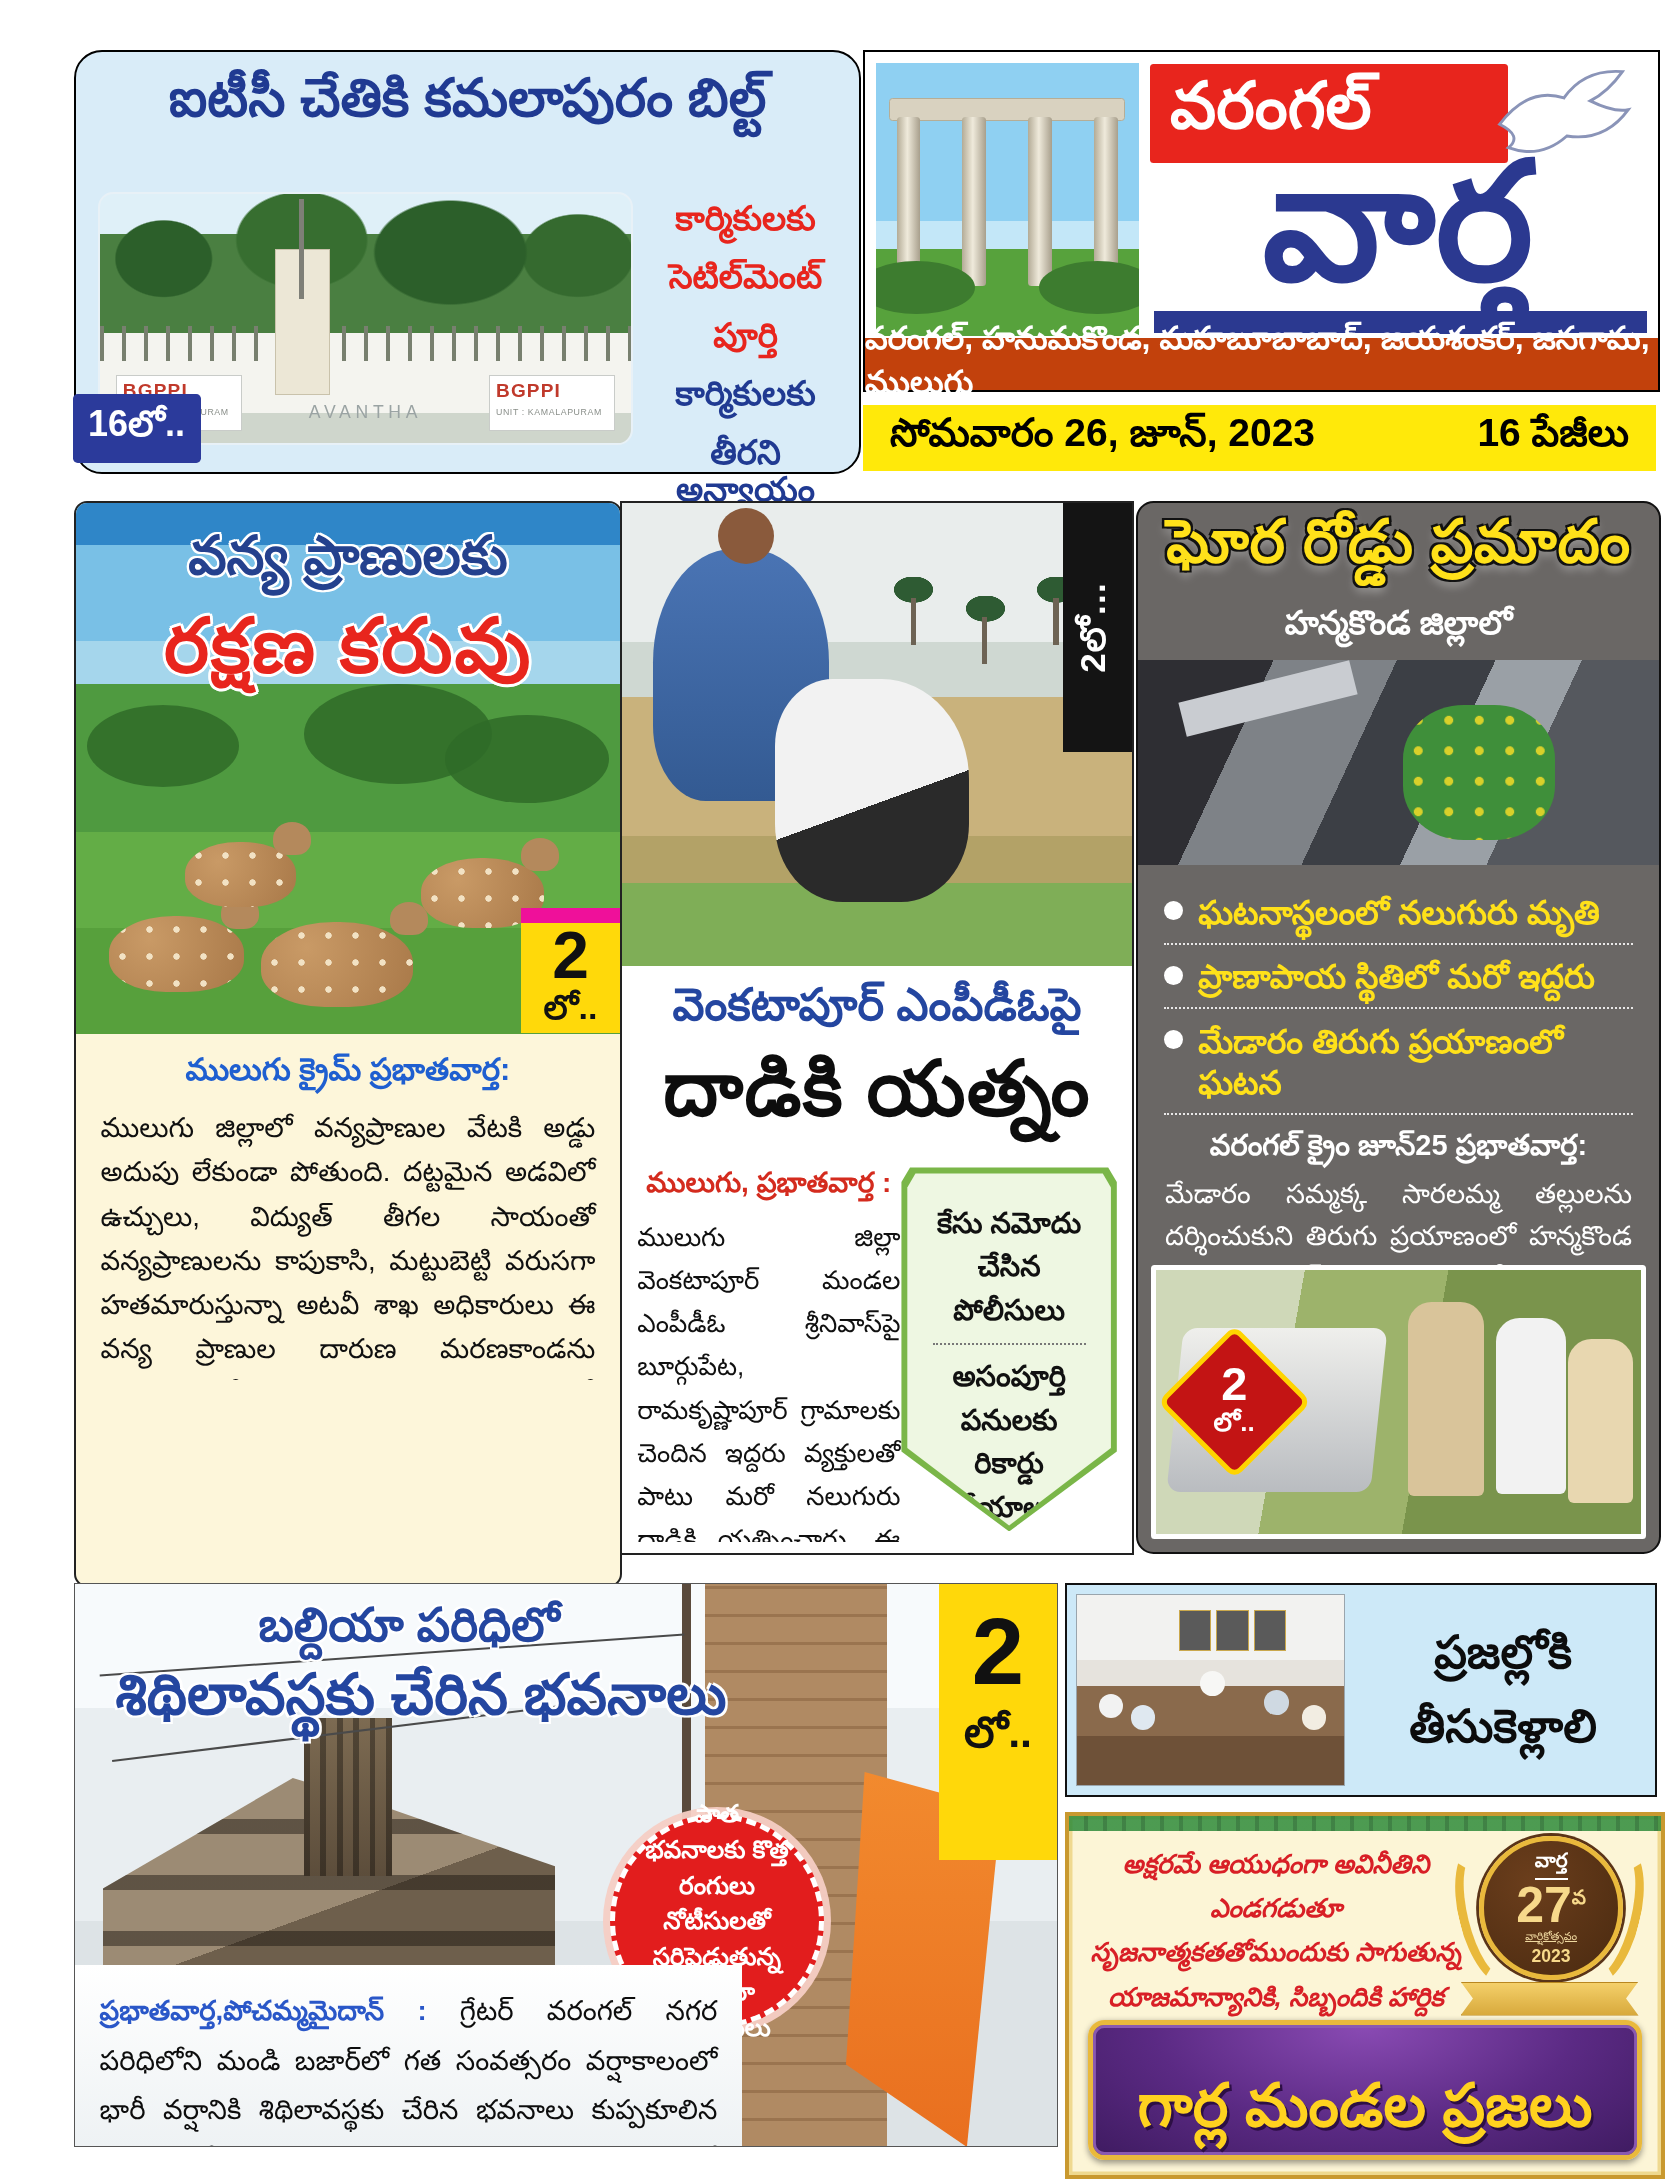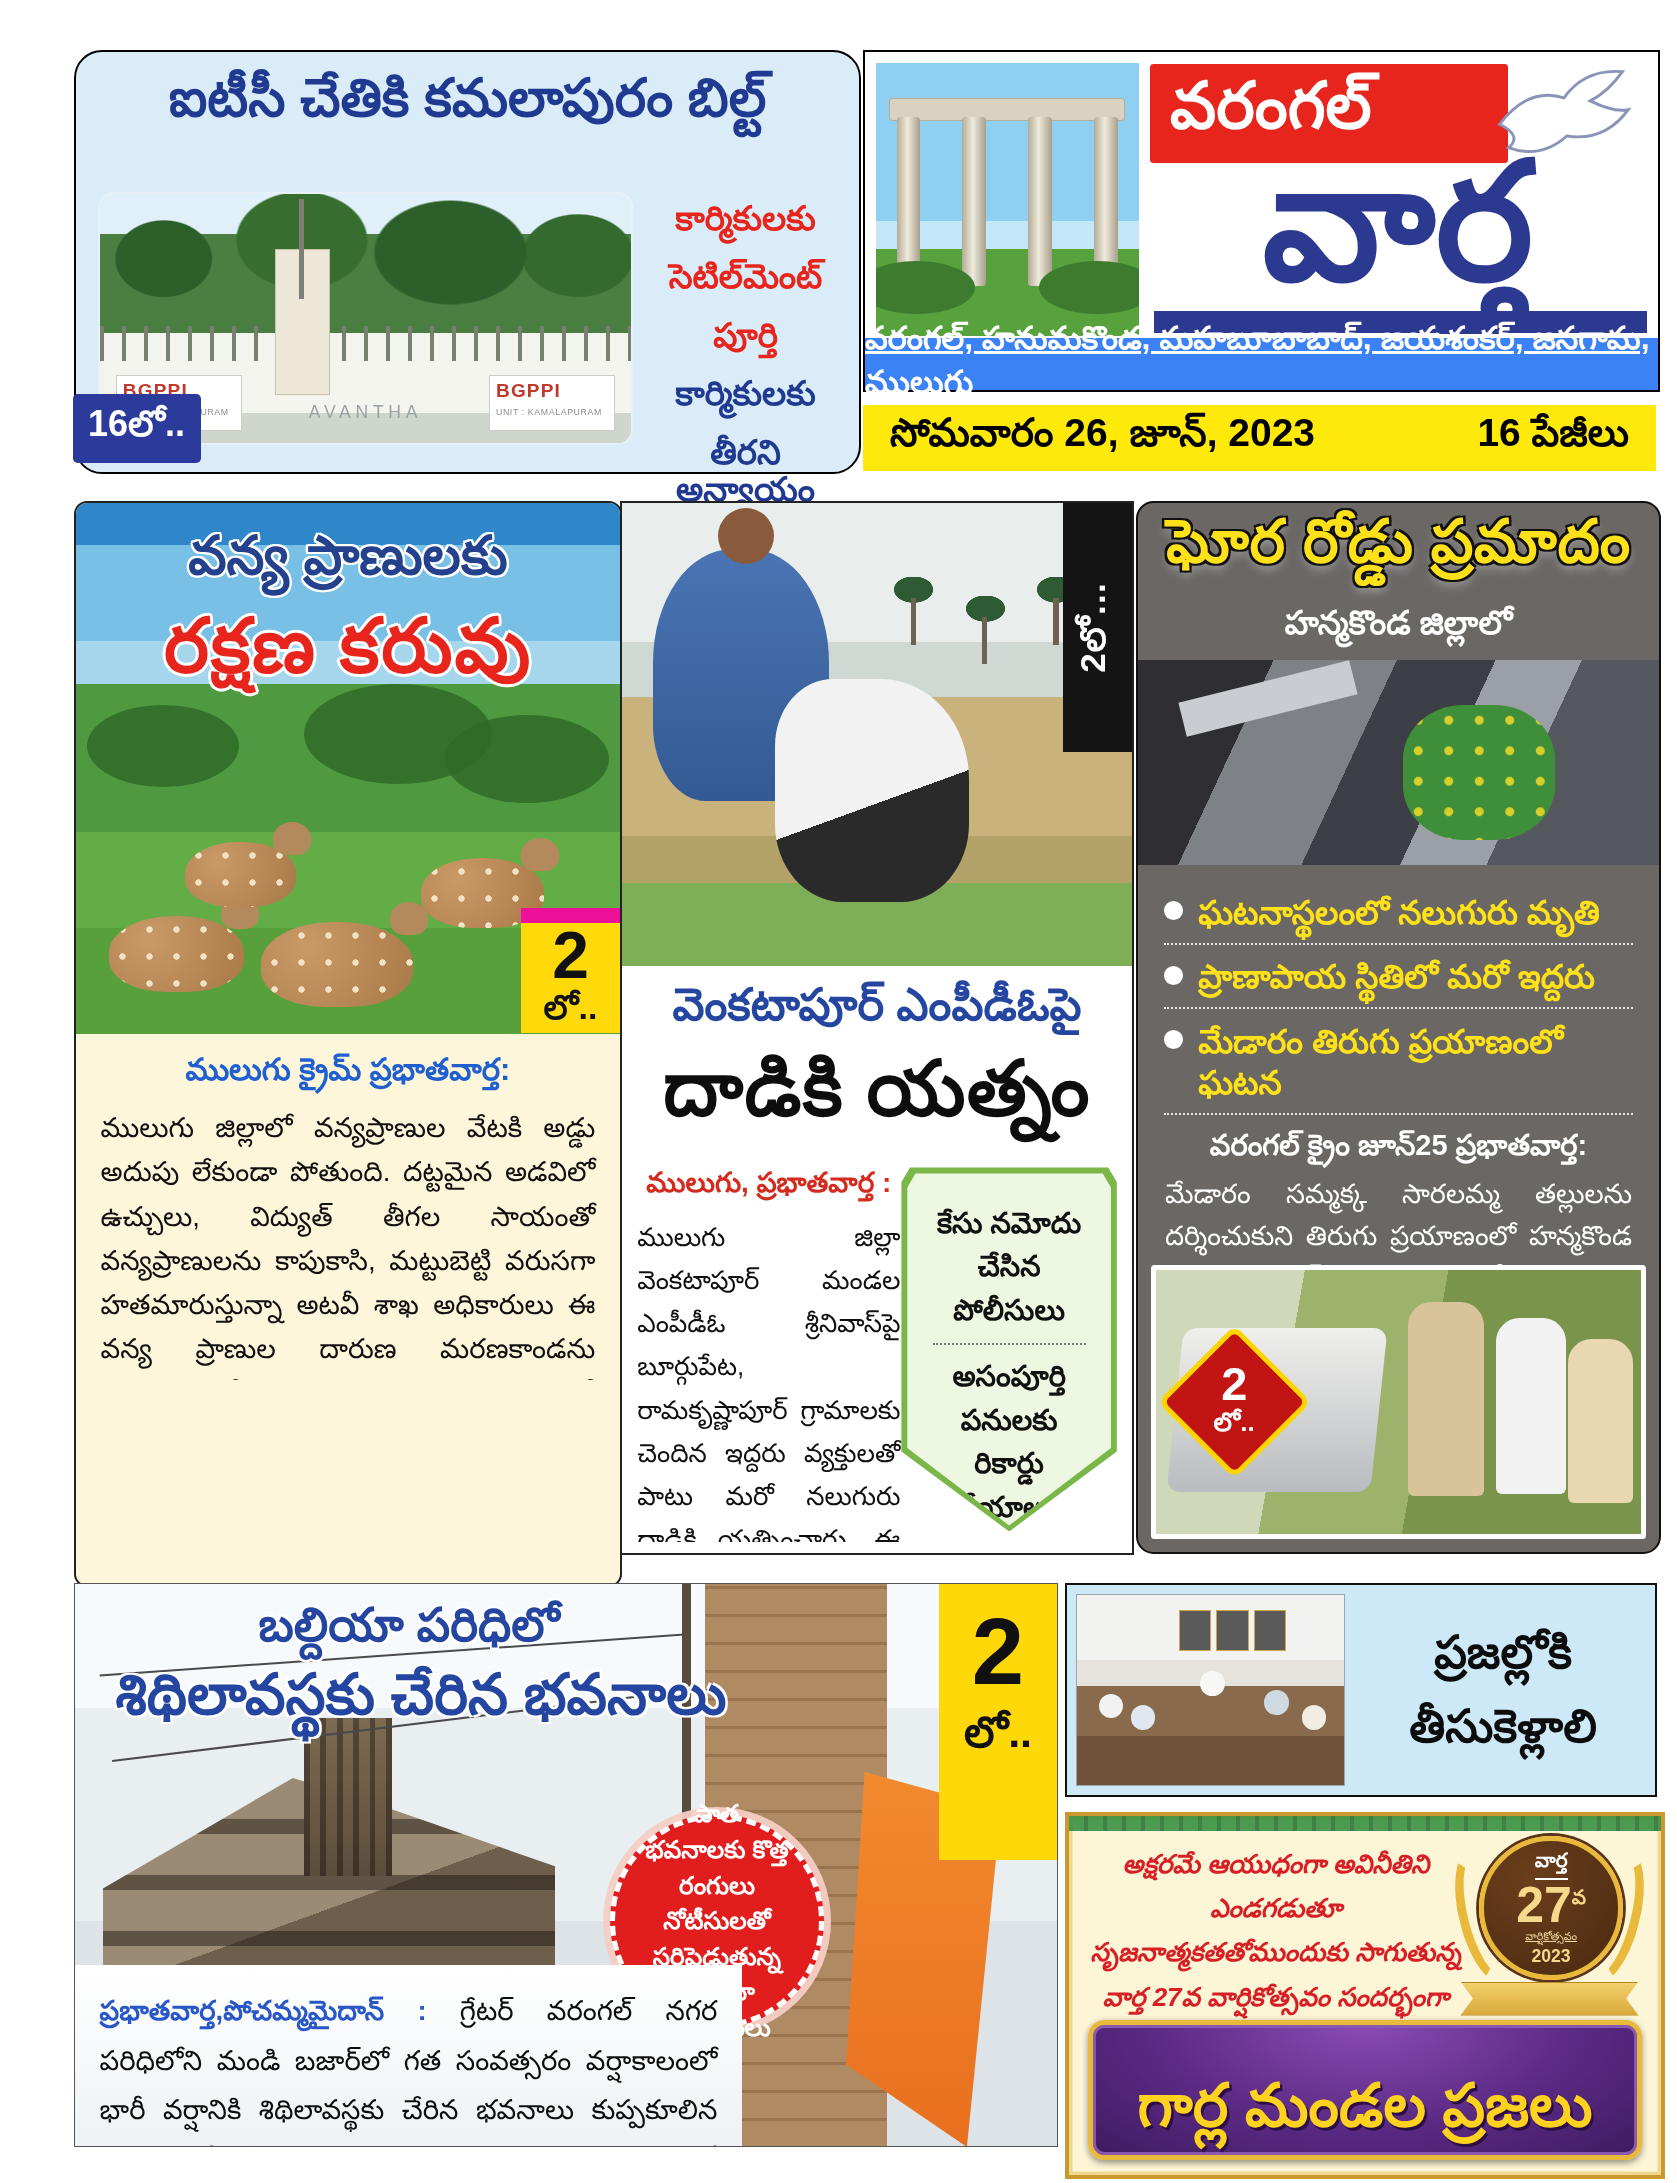--- a/index.html
+++ b/index.html
@@ -38,22 +38,22 @@
     background:linear-gradient(180deg,#8fd0f2 0 58%,#c3e7f8 58% 68%,#57a23c 68% 100%);}
   #mh-arch .lintel{position:absolute;top:13%;left:5%;right:5%;height:21px;background:#d9d2c0;border:1.2px solid #b5ad96;border-radius:3.5px;}
   #mh-arch .pils{position:absolute;top:20%;left:8%;right:8%;height:62%;display:flex;justify-content:space-between;}
   #mh-arch .pil{width:23.5px;background:linear-gradient(90deg,#b3ab96,#efeadb 45%,#a89f8c);border-radius:3.5px;}
   #mh-arch .bush{position:absolute;bottom:8%;width:117px;height:53px;border-radius:50%;background:#3d7c2f;}
   #mh-redbox{left:285px;top:11.7px;width:358px;height:99px;background:#e8251d;border-radius:3.5px;
     color:#fff;font-size:65px;font-weight:800;display:flex;align-items:center;padding-left:20px;box-sizing:border-box;}
   #mh-dove{left:617px;top:4.7px;width:158px;height:117px;}
   #mh-title{left:285px;top:88px;width:496px;font-size:165px;font-weight:800;color:#2b3990;line-height:1;text-align:center;}
   #mh-bar{left:289px;top:259px;width:493px;height:22px;background:#2b3990;}
-  #mh-strip{left:0;right:0;bottom:0;height:52px;background:#3b82f6;color:#fff;font-size:32px;font-weight:800;
-    display:flex;align-items:center;justify-content:center;text-decoration:underline;}
+  #mh-strip{left:0;right:0;bottom:0;height:52px;background:#c2410c;color:#fff;font-size:32px;font-weight:800;
+    display:flex;align-items:center;justify-content:center;}
   #date-bar{left:839px;top:405px;width:793px;height:66px;background:#ffe90a;display:flex;align-items:center;
     justify-content:space-between;padding:0 27px;box-sizing:border-box;font-size:39px;font-weight:800;color:#000;}
 
   
   #wl-box{left:50px;top:501px;width:544px;height:1082px;border:2.3px solid #222;border-radius:13px;background:#fdf6da;overflow:hidden;}
   #wl-photo{position:relative;width:100%;height:531px;
     background:linear-gradient(180deg,#2f86c8 0 8%,#79c0e6 8% 26%,#a5d6ec 26% 34%,#4f9a40 34% 62%,#63ad46 62% 80%,#57a03c 80% 100%);}
   #wl-photo .bush{position:absolute;border-radius:50%;background:#2f6b28;opacity:.85;}
   #wl-h1{position:absolute;top:21px;width:100%;text-align:center;font-size:54px;font-weight:800;color:#24418e;
     text-shadow:2.3px 0 #fff,-2.3px 0 #fff,0 2.3px #fff,0 -2.3px #fff,1.8px 1.8px #fff,-1.8px -1.8px #fff,1.8px -1.8px #fff,-1.8px 1.8px #fff;}
@@ -396,21 +396,20 @@
     <div id="dv-head">
       <div>ప్రజల్లోకి తీసుకెళ్లాలి</div>
     </div>
   </section>
 
   <section class="abs" id="ad-box">
     <div id="ad-garland"></div>
     <div id="ad-lines">
       <div>అక్షరమే ఆయుధంగా అవినీతిని ఎండగడుతూ</div>
       <div>సృజనాత్మకతతోముందుకు సాగుతున్న</div>
-      <div>వార్త 27వ వార్షికోత్సవం సందర్భంగా</div>
       <div>యాజమాన్యానికి, సిబ్బందికి హార్దిక</div>
     </div>
     <div id="ad-greet">శుభాకాంక్షలు</div>
     <div id="ad-badge">
       <div class="laurel" id="laurel-l"></div>
       <div class="laurel" id="laurel-r"></div>
       <div class="circle">
         <div class="mh">వార్త</div>
         <div class="num"><span>27</span><sup>వ</sup></div>
         <div class="lbl">వార్షికోత్సవం</div>

